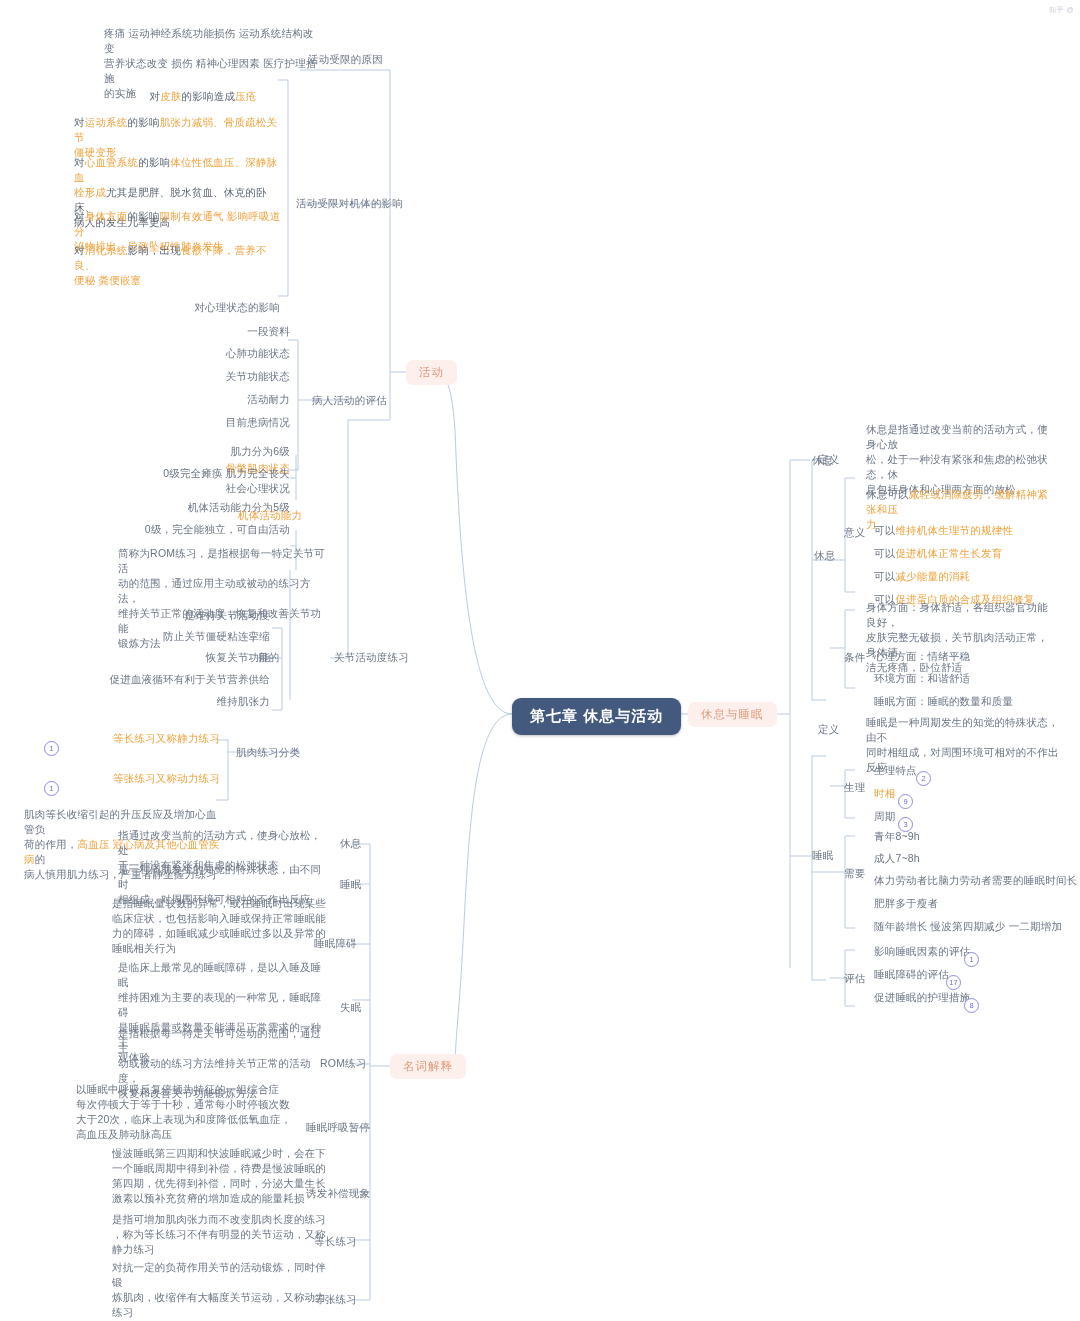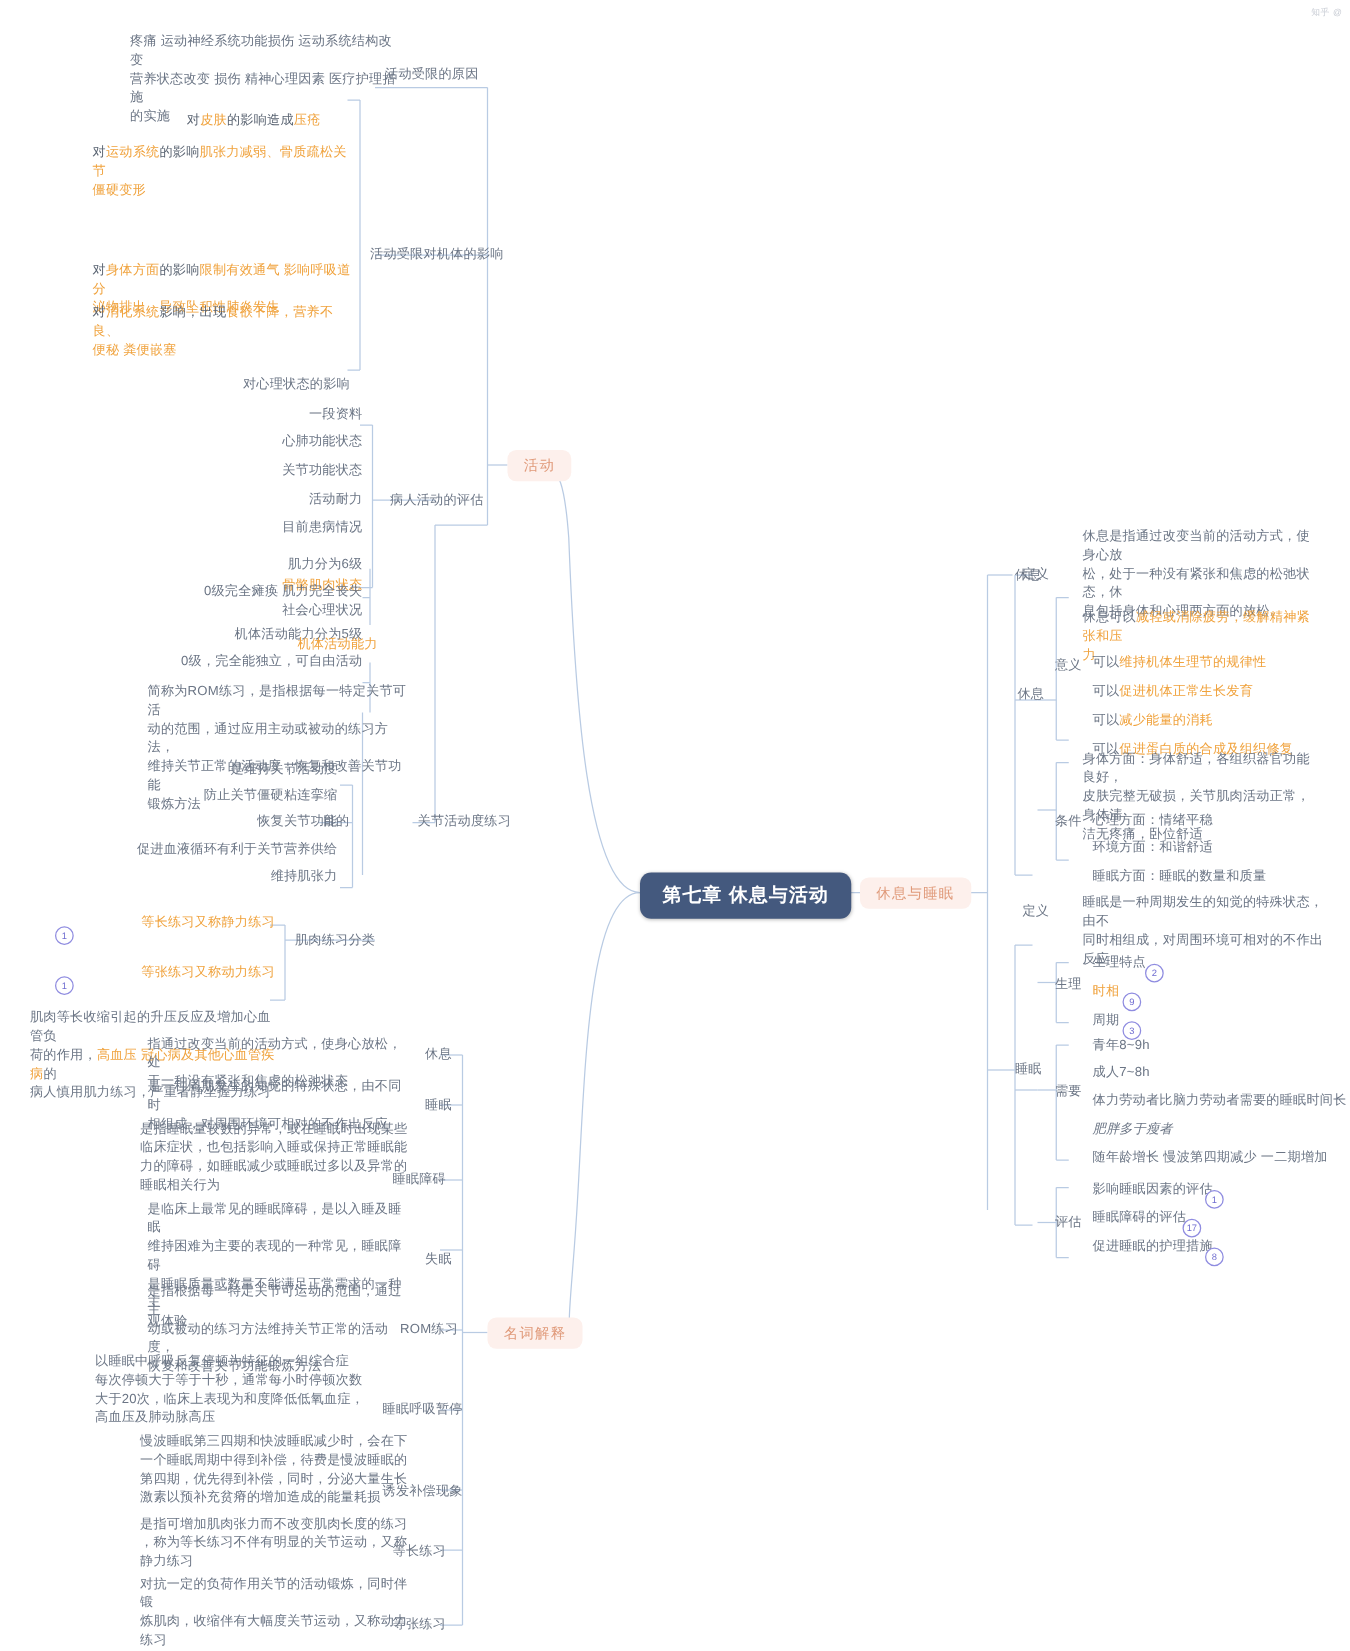--- a/index.html
+++ b/index.html
@@ -121,20 +121,25 @@
 
   <div class="node" style="left:120px;top:74px;width:166px;text-align:center;">
     <span>对</span><span class="hl">皮肤</span><span>的影响造成</span><span class="hl">压疮</span>
   </div>
 
   <div class="node" style="left:74px;top:100px;width:212px;">
     <span>对</span><span class="hl">运动系统</span><span>的影响</span><span class="hl">肌张力减弱、骨质疏松关节
 僵硬变形</span>
   </div>
 
+  <div class="node" style="left:74px;top:140px;width:212px;">
+    <span>对</span><span class="hl">心血管系统</span><span>的影响</span><span class="hl">体位性低血压、深静脉血
+栓形成</span><span>尤其是肥胖、脱水贫血、休克的卧床、
+病人的发生几率更高</span>
+  </div>
 
   <div class="node" style="left:74px;top:194px;width:212px;">
     <span>对</span><span class="hl">身体方面</span><span>的影响</span><span class="hl">限制有效通气 影响呼吸道分
 泌物排出、导致坠积性肺炎发生</span>
   </div>
 
   <div class="node" style="left:74px;top:228px;width:212px;">
     <span>对</span><span class="hl">消化系统</span><span>影响，出现</span><span class="hl">食欲下降，营养不良、
 便秘 粪便嵌塞</span>
   </div>
@@ -274,21 +279,21 @@
   <div class="num" style="left:916px;top:771px;">2</div>
   <div class="node all-hl" style="left:874px;top:786px;">时相</div>
   <div class="num" style="left:898px;top:794px;">9</div>
   <div class="node txt" style="left:874px;top:809px;">周期</div>
   <div class="num" style="left:898px;top:817px;">3</div>
 
   <div class="node lbl" style="left:844px;top:866px;">需要</div>
   <div class="node txt" style="left:874px;top:829px;">青年8~9h</div>
   <div class="node txt" style="left:874px;top:851px;">成人7~8h</div>
   <div class="node txt" style="left:874px;top:873px;">体力劳动者比脑力劳动者需要的睡眠时间长</div>
-  <div class="node txt" style="left:874px;top:896px;font-style:italic;">肥胖多于瘦者</div>
+  <div class="node txt" style="left:874px;top:896px;">肥胖多于瘦者</div>
   <div class="node txt" style="left:874px;top:919px;">随年龄增长 慢波第四期减少 一二期增加</div>
 
   <div class="node lbl" style="left:844px;top:971px;">评估</div>
   <div class="node txt" style="left:874px;top:944px;">影响睡眠因素的评估</div>
   <div class="num" style="left:964px;top:952px;">1</div>
   <div class="node txt" style="left:874px;top:967px;">睡眠障碍的评估</div>
   <div class="num" style="left:946px;top:975px;">17</div>
   <div class="node txt" style="left:874px;top:990px;">促进睡眠的护理措施</div>
   <div class="num" style="left:964px;top:998px;">8</div>
 

